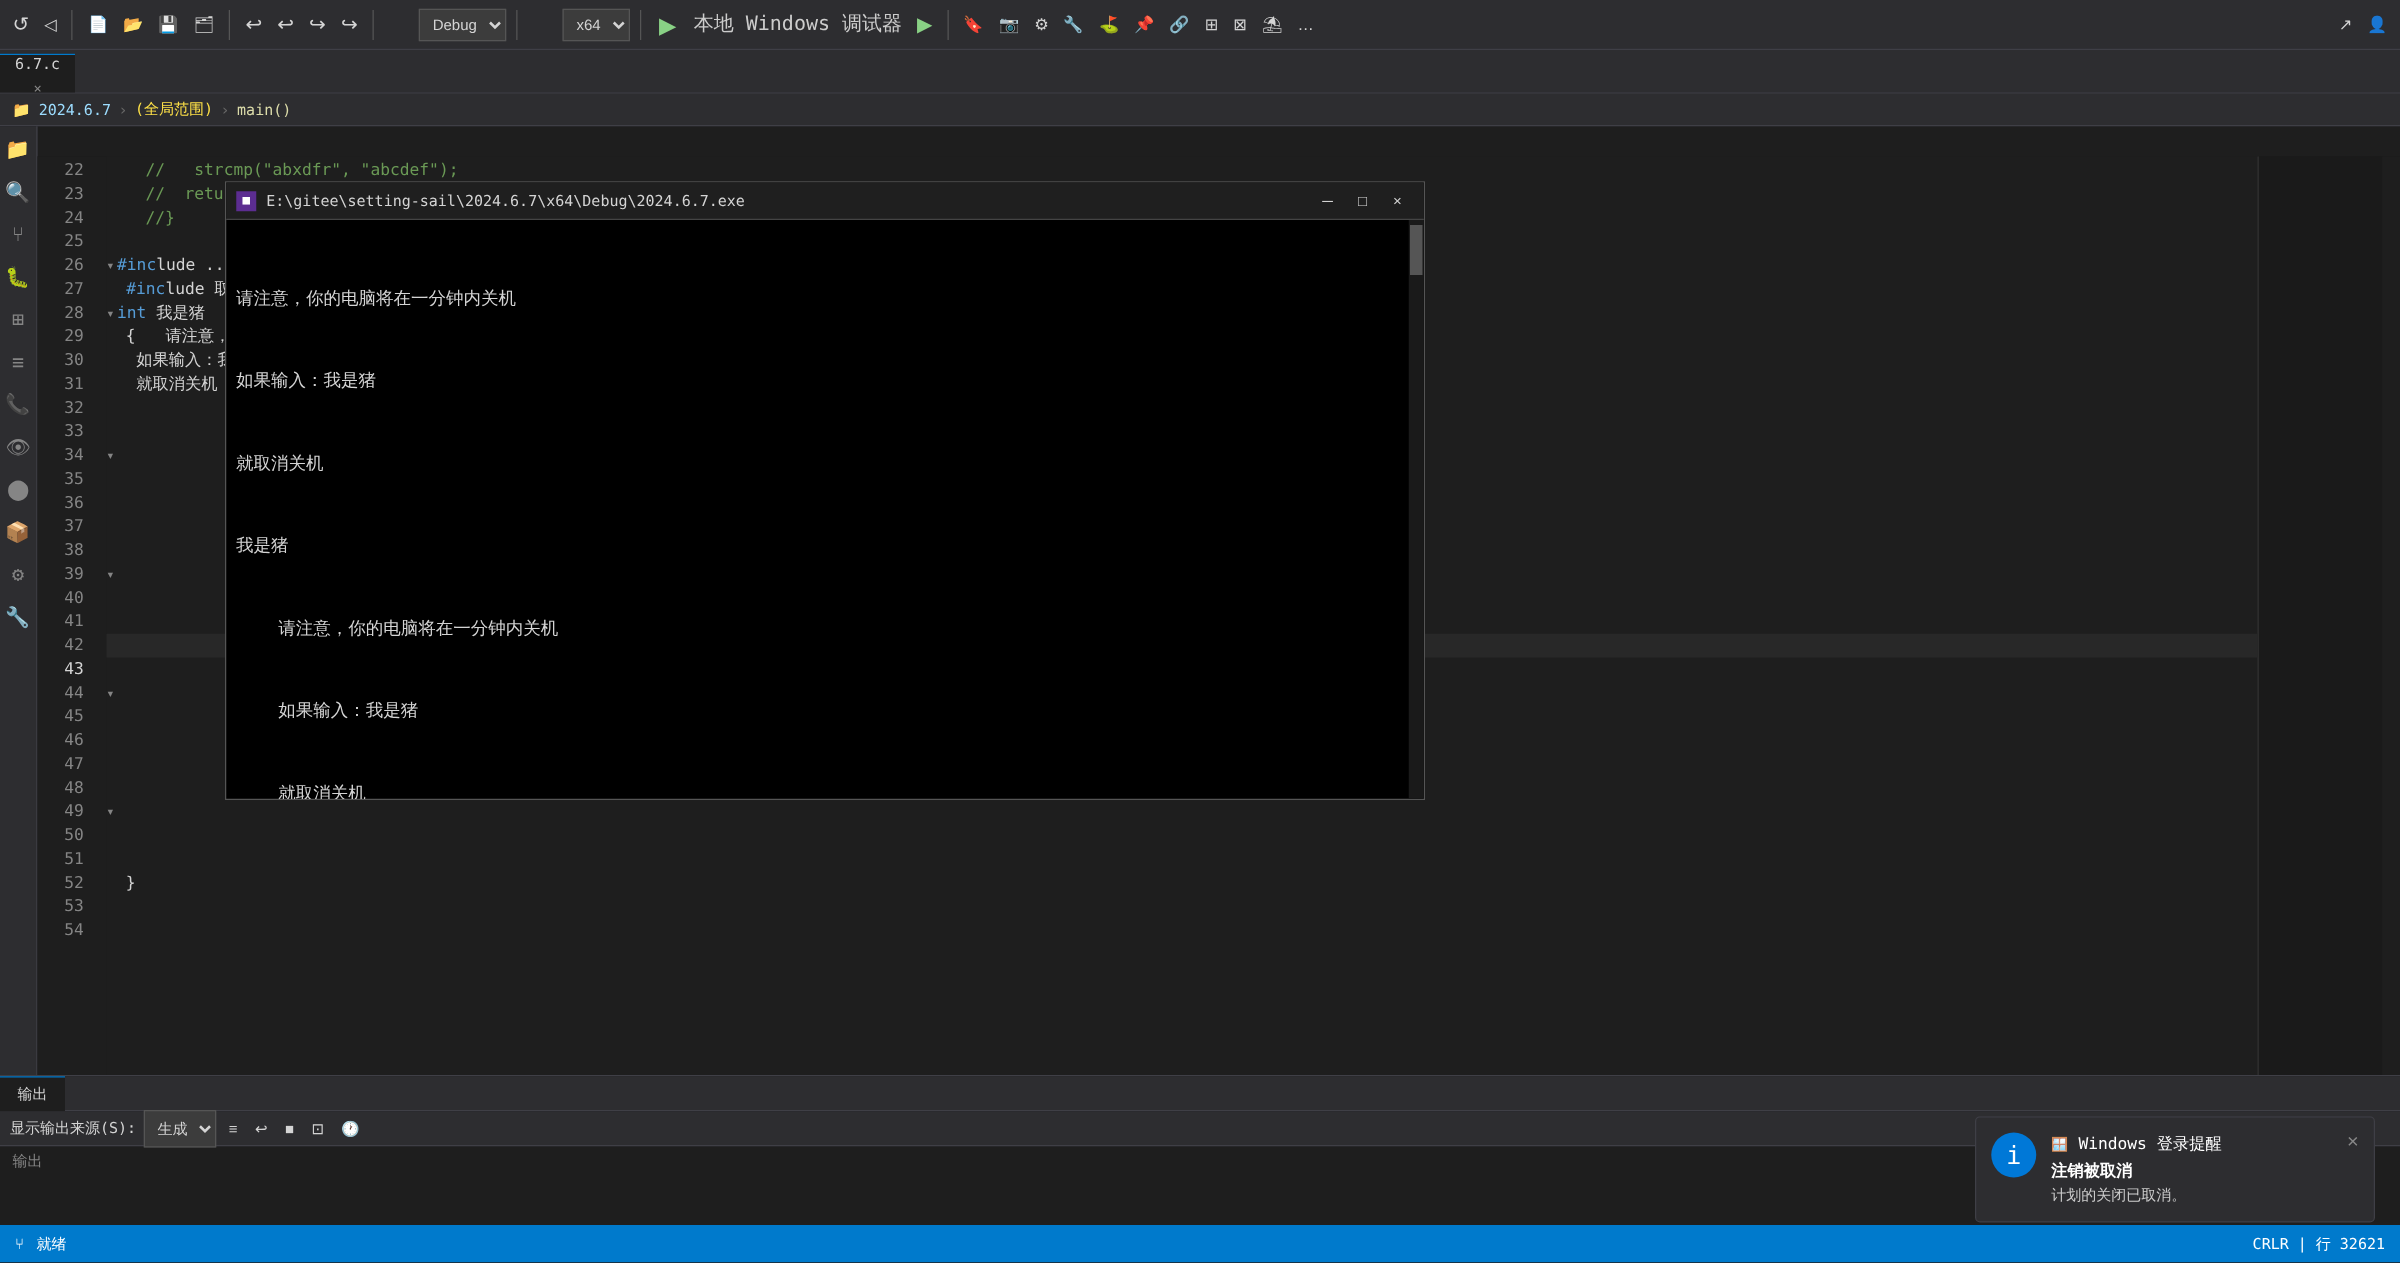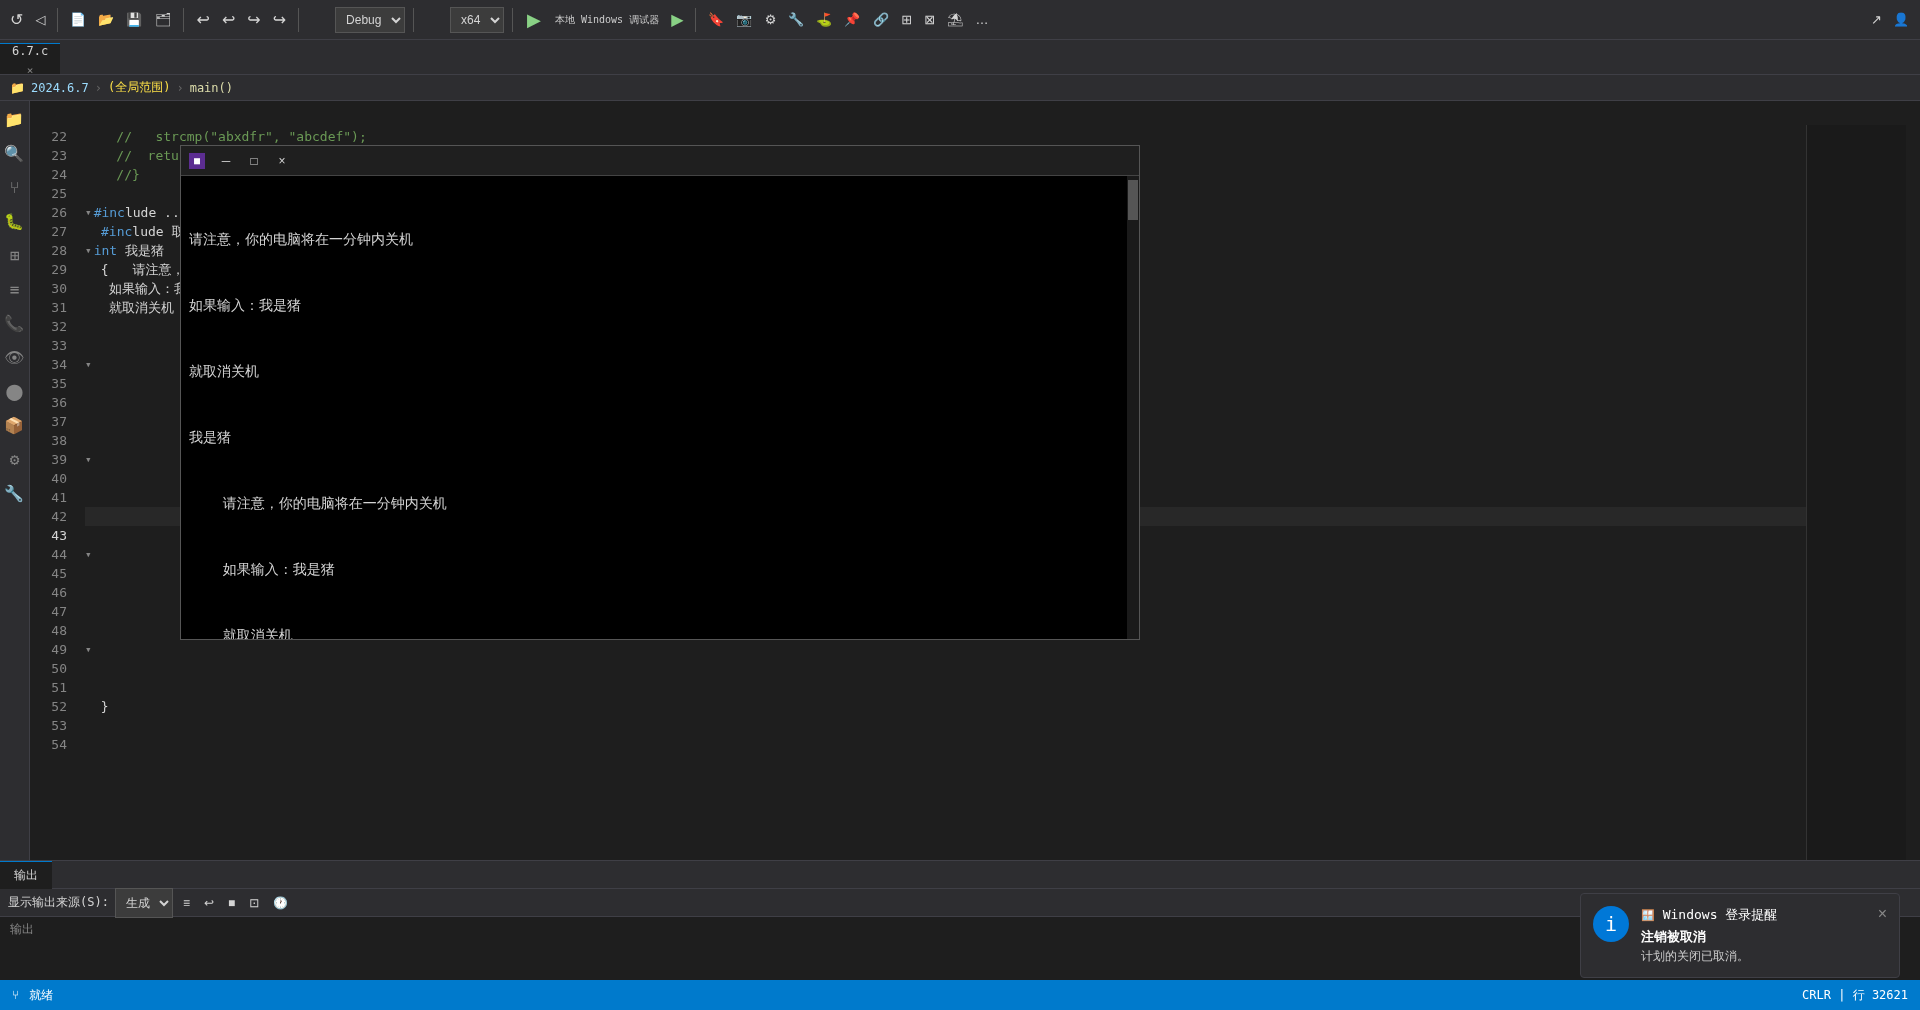--- a/index.html
+++ b/index.html
@@ -52,21 +52,21 @@
     .toolbar-run-btn {
       background: none;
       border: none;
       color: #89d185;
       font-size: 18px;
       cursor: pointer;
       padding: 2px 6px;
     }
     .toolbar-label {
       color: #ccc;
-      font-size: 10px;
+      font-size: 16px;
       padding: 2px 4px;
     }
 
     
     .tab-bar {
       height: 35px;
       background: #2d2d30;
       display: flex;
       align-items: flex-end;
       border-bottom: 1px solid #3f3f46;
@@ -563,20 +563,21 @@
         <div class="code-line"></div>
         <div class="code-line"><span>  }</span></div>
         <div class="code-line"></div>
       </div>
 
       <div class="console-window">
         <div class="console-titlebar">
           <div class="console-titlebar-icon">
             <span>■</span>
           </div>
+          <div class="console-titlebar-title">E:\gitee\setting-sail\2024.6.7\x64\Debug\2024.6.7.exe</div>
           <div class="console-titlebar-btns">
             <button>─</button>
             <button>□</button>
             <button>×</button>
           </div>
         </div>
         <div style="display:flex;flex:1;overflow:hidden;">
           <div class="console-body">
             <div>请注意，你的电脑将在一分钟内关机</div>
             <div>如果输入：我是猪</div>

